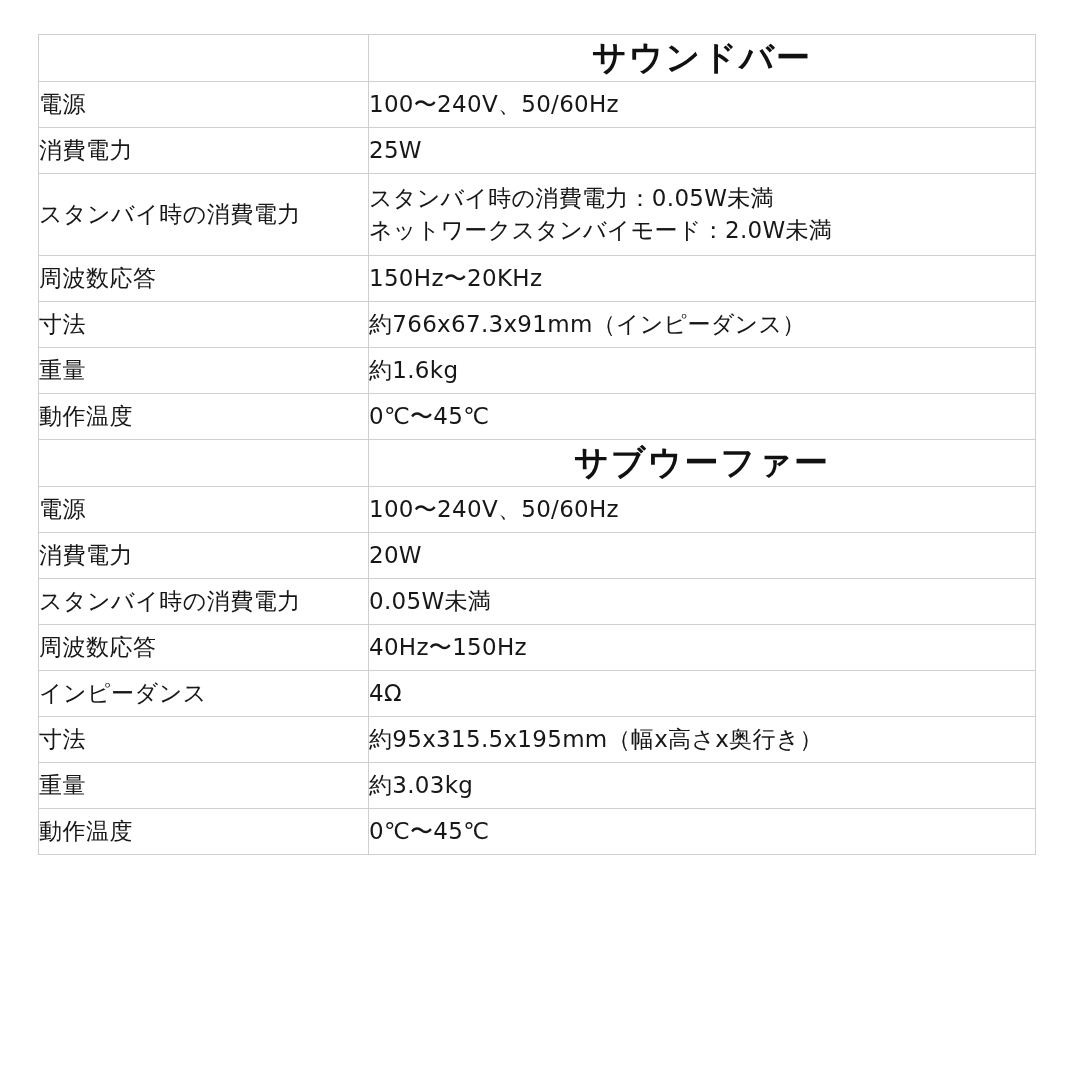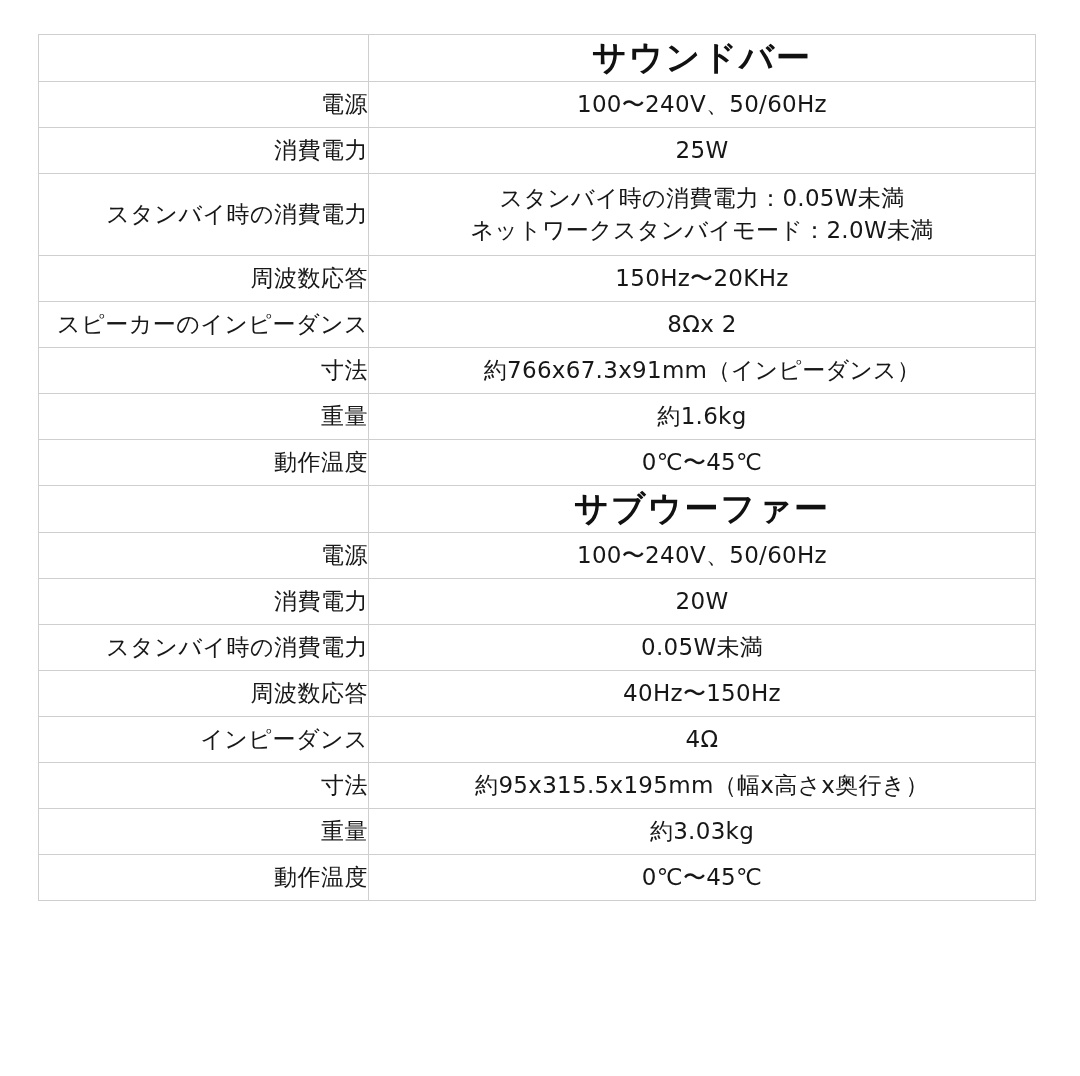--- a/index.html
+++ b/index.html
@@ -39,29 +39,27 @@
     border: 1px solid #c9c9c9;
   }
 
   .cell-label {
     padding: 11px 14px 12px 22px;
     font-size: 23px;
     line-height: 1.35;
     letter-spacing: 0.5px;
     color: #171717;
     white-space: nowrap;
-    text-align: right;
   }
   .cell-value {
     padding: 11px 14px 12px 20px;
     font-size: 23px;
     line-height: 1.35;
     letter-spacing: 0.3px;
     color: #171717;
-    text-align: center;
   }
   .cell-value .line { display: block; }
   .cell-value .line + .line { margin-top: 0; }
 
   tr.section td {
     border-left: 1px solid #cfcfcf;
     border-right: 1px solid #cfcfcf;
   }
   .section-title {
     text-align: center;
@@ -107,26 +105,20 @@
           <td class="cell-label">スタンバイ時の消費電力</td>
           <td class="cell-value">
             <span class="line">スタンバイ時の消費電力：0.05W未満</span>
             <span class="line">ネットワークスタンバイモード：2.0W未満</span>
           </td>
         </tr>
         <tr class="row">
           <td class="cell-label">周波数応答</td>
           <td class="cell-value">
             <span class="line">150Hz〜20KHz</span>
-          </td>
-        </tr>
-        <tr class="row">
-          <td class="cell-label">スピーカーのインピーダンス</td>
-          <td class="cell-value">
-            <span class="line">8Ωx 2</span>
           </td>
         </tr>
         <tr class="row">
           <td class="cell-label">寸法</td>
           <td class="cell-value">
             <span class="line">約766x67.3x91mm（インピーダンス）</span>
           </td>
         </tr>
         <tr class="row">
           <td class="cell-label">重量</td>

